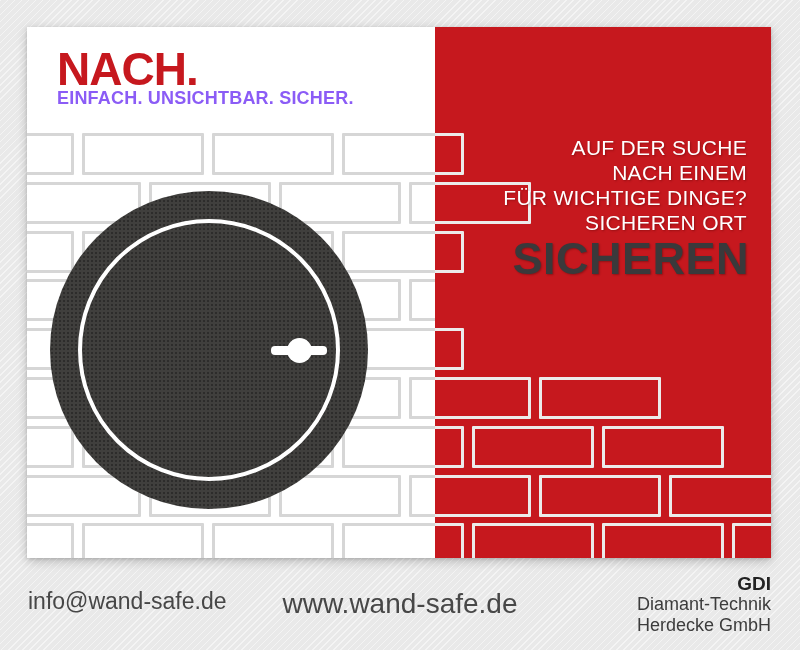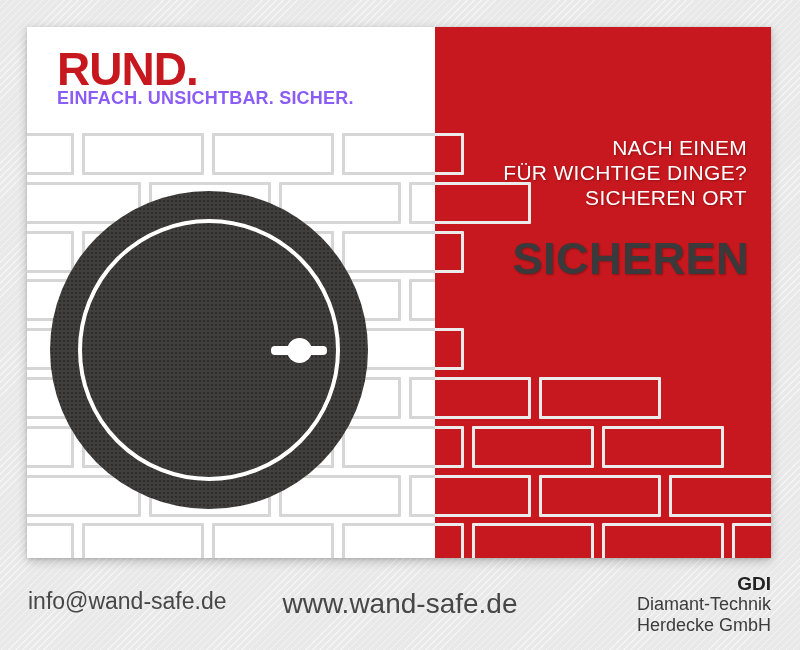--- a/index.html
+++ b/index.html
@@ -118,30 +118,31 @@
           <div class="brick" style="left: 167px; top: 398.8px;"></div>
           <div class="brick" style="left: -26px; top: 447.6px;"></div>
           <div class="brick" style="left: 104px; top: 447.6px;"></div>
           <div class="brick" style="left: 234px; top: 447.6px;"></div>
           <div class="brick" style="left: -93px; top: 496.4px;"></div>
           <div class="brick" style="left: 37px; top: 496.4px;"></div>
           <div class="brick" style="left: 167px; top: 496.4px;"></div>
           <div class="brick" style="left: 297px; top: 496.4px;"></div>
         </div>
       <div class="question">
+        <span>AUF DER SUCHE</span>
         <span>NACH EINEM</span>
         <span>FÜR WICHTIGE DINGE?</span>
         <span>SICHEREN ORT</span>
       </div>
       <div class="product">
         <span>SICHEREN</span>
       </div>
     </div>
 
-    <div class="header-title">RUND.</div>
+    <div class="header-title">NACH.</div>
     <div class="header-tagline">EINFACH. UNSICHTBAR. SICHER.</div>
   </div>
 
   <div class="footer-email">info@wand-safe.de</div>
   <div class="footer-web">www.wand-safe.de</div>
   <div class="footer-company">
     <span class="company-bold">GDI</span>
     <span>Diamant-Technik</span>
     <span>Herdecke GmbH</span>
   </div>

